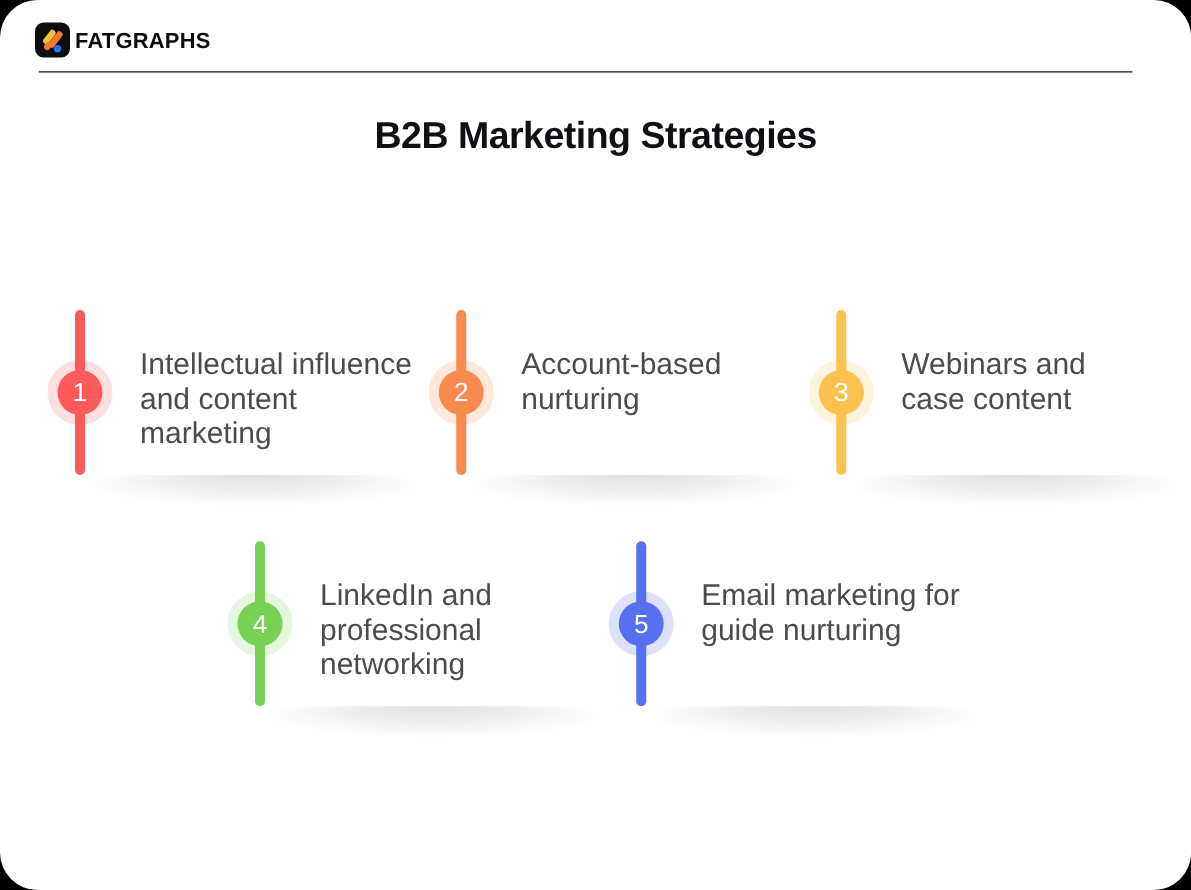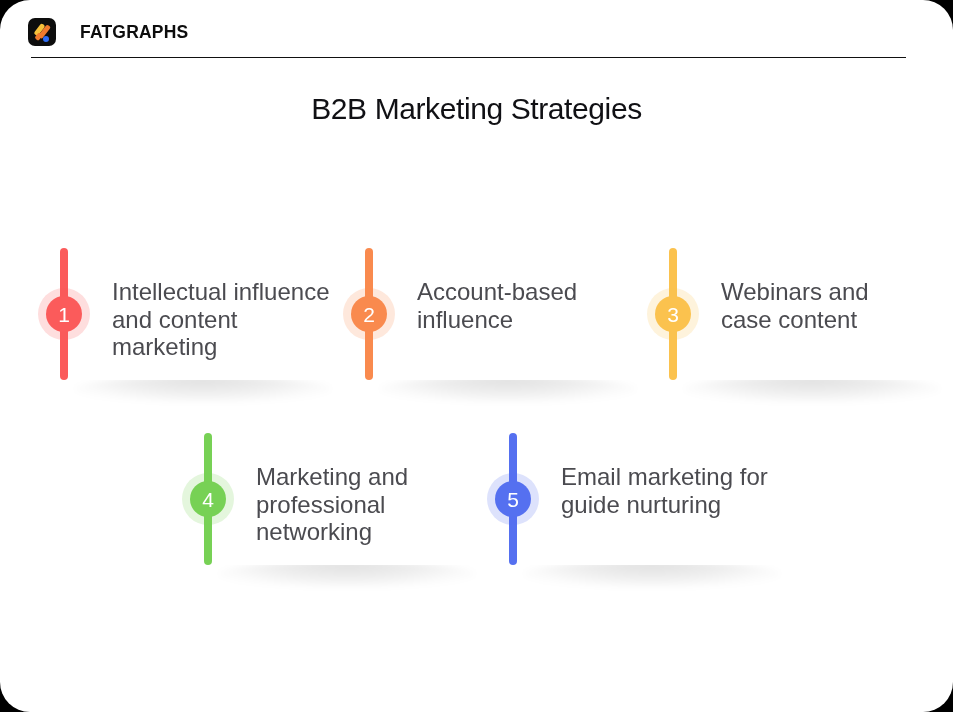--- a/index.html
+++ b/index.html
@@ -32,21 +32,21 @@
     top: 0;
     width: 953px;
     height: 60px;
   }
   #brand {
     position: absolute;
     left: 28px;
     top: 18px;
     display: flex;
     align-items: center;
-    gap: 24px;
+    gap: 4px;
   }
   #brand-mark {
     width: 28px;
     height: 28px;
     background: #0d0d0d;
     border-radius: 7px;
     position: relative;
     overflow: hidden;
     flex: none;
   }
@@ -95,21 +95,21 @@
   }
 
   
   #title {
     position: absolute;
     left: 0;
     top: 92px;
     width: 953px;
     text-align: center;
     font-size: 30px;
-    font-weight: normal;
+    font-weight: bold;
     letter-spacing: -0.4px;
     color: #101014;
     font-family: "Liberation Sans", sans-serif;
   }
 
   
   .item {
     position: absolute;
   }
   .item-card {
@@ -211,38 +211,38 @@
 and content
 marketing</div>
       </div>
       <div class="item" style="left: 365px; top: 248px;">
         <div class="item-shadow"></div>
         <div class="item-card"></div>
         <div class="item-bar" style="background: rgb(249, 138, 78);"></div>
         <div class="item-halo" style="background: rgb(249, 138, 78);"></div>
         <div class="item-circle" style="background: rgb(249, 138, 78);">2</div>
         <div class="item-text">Account-based
-influence</div>
+nurturing</div>
       </div>
       <div class="item" style="left: 669px; top: 248px;">
         <div class="item-shadow"></div>
         <div class="item-card"></div>
         <div class="item-bar" style="background: rgb(251, 194, 78);"></div>
         <div class="item-halo" style="background: rgb(251, 194, 78);"></div>
         <div class="item-circle" style="background: rgb(251, 194, 78);">3</div>
         <div class="item-text">Webinars and
 case content</div>
       </div>
       <div class="item" style="left: 204px; top: 433px;">
         <div class="item-shadow"></div>
         <div class="item-card"></div>
         <div class="item-bar" style="background: rgb(119, 209, 85);"></div>
         <div class="item-halo" style="background: rgb(119, 209, 85);"></div>
         <div class="item-circle" style="background: rgb(119, 209, 85);">4</div>
-        <div class="item-text">Marketing and
+        <div class="item-text">LinkedIn and
 professional
 networking</div>
       </div>
       <div class="item" style="left: 509px; top: 433px;">
         <div class="item-shadow"></div>
         <div class="item-card"></div>
         <div class="item-bar" style="background: rgb(85, 112, 240);"></div>
         <div class="item-halo" style="background: rgb(85, 112, 240);"></div>
         <div class="item-circle" style="background: rgb(85, 112, 240);">5</div>
         <div class="item-text">Email marketing for

